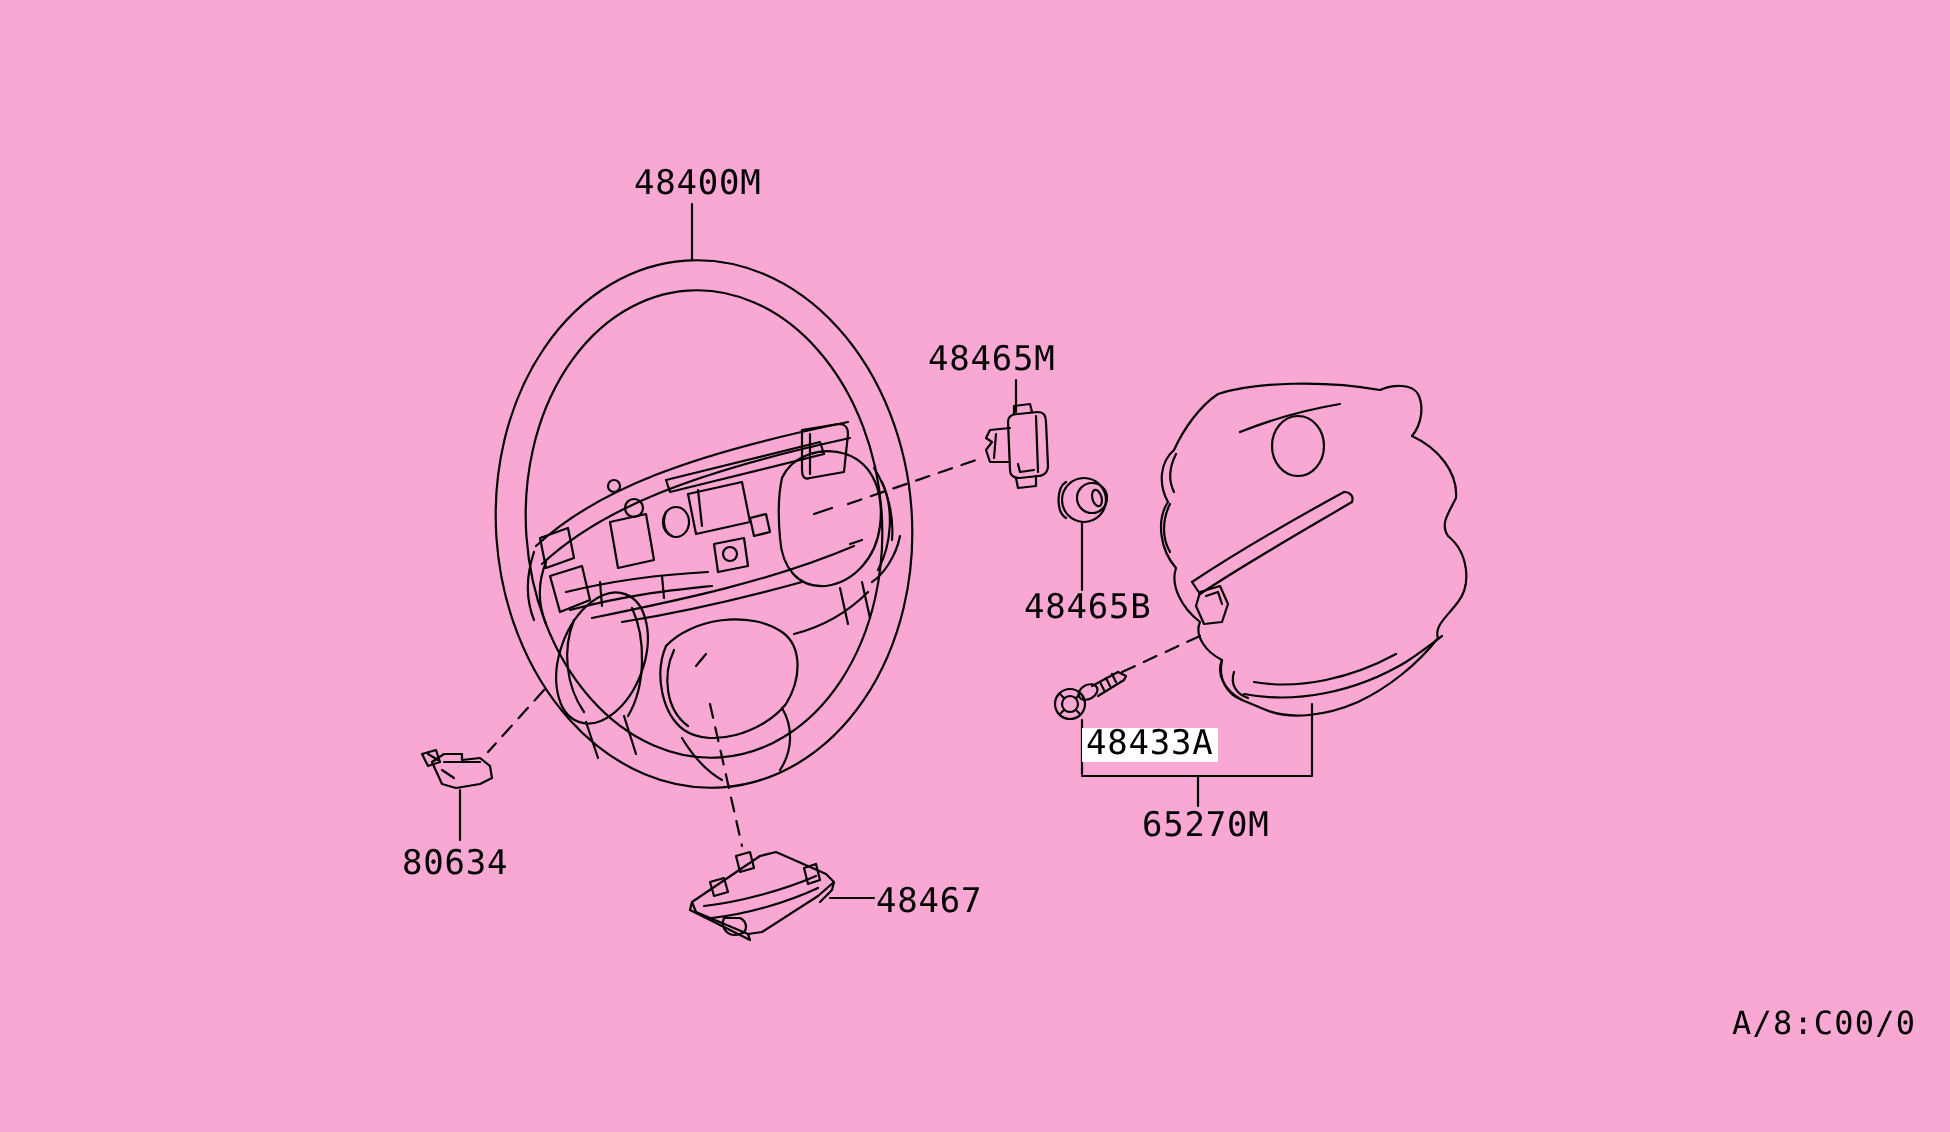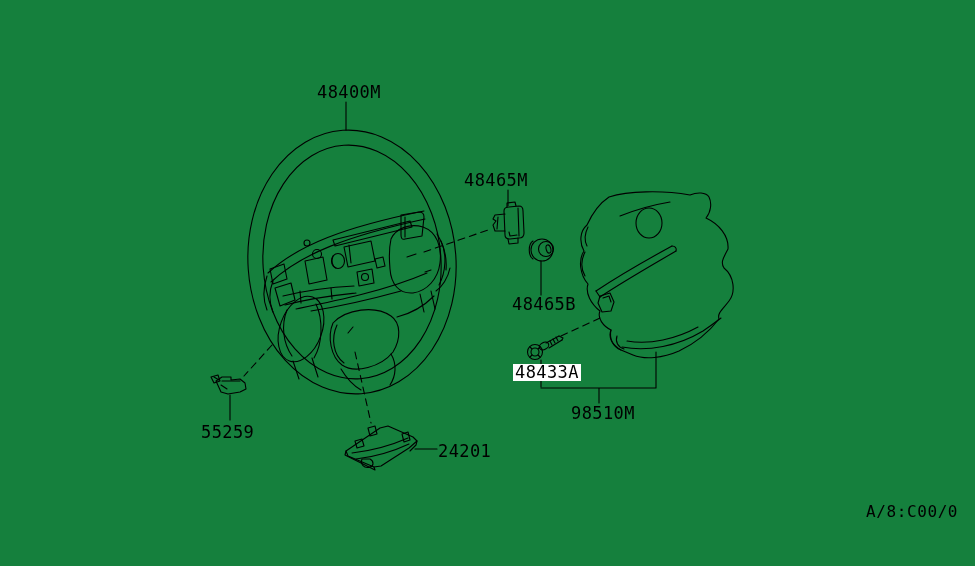--- a/index.html
+++ b/index.html
@@ -1,19 +1,19 @@
 <!DOCTYPE html>
 <html><head>
 <meta charset="utf-8">
 <style>
   html,body{margin:0;padding:0;background:#fff;}
   .canvas{
     position:relative;
     width:975px;height:566px;
-    background:#15803d;
+    background:#f9a8d4;
     font-family:"DejaVu Sans Mono","Liberation Mono",monospace;
     overflow:hidden;
   }
   .art{position:absolute;left:0;top:0;}
   .art path,.art ellipse,.art circle,.art line,.art polyline{
     fill:none;stroke:#000;stroke-width:1.1;stroke-linecap:round;stroke-linejoin:round;
   }
   .art .dash{stroke-dasharray:7 5;}
   .plabel{
     position:absolute;
@@ -174,23 +174,23 @@
       <path class="dash" d="M355,352 L371,423"></path>
     </g>
   </svg>
 
   <div class="plabel" style="left:317px;top:84px;">48400M</div>
 
   <div class="plabel" style="left:464px;top:172px;">48465M</div>
 
   <div class="plabel" style="left:512px;top:296px;">48465B</div>
 
-  <div class="plabel bg" style="left:513px;top:364px;">48433A</div>
+  <div class="plabel bg" style="left:541px;top:364px;">48433A</div>
 
-  <div class="plabel" style="left:571px;top:405px;">98510M</div>
+  <div class="plabel" style="left:571px;top:405px;">65270M</div>
 
-  <div class="plabel" style="left:201px;top:424px;">55259</div>
+  <div class="plabel" style="left:201px;top:424px;">80634</div>
 
-  <div class="plabel" style="left:438px;top:443px;">24201</div>
+  <div class="plabel" style="left:438px;top:443px;">48467</div>
 
   <div class="doccode">A/8:C00/0</div>
 
 </div>
 
 </body></html>

